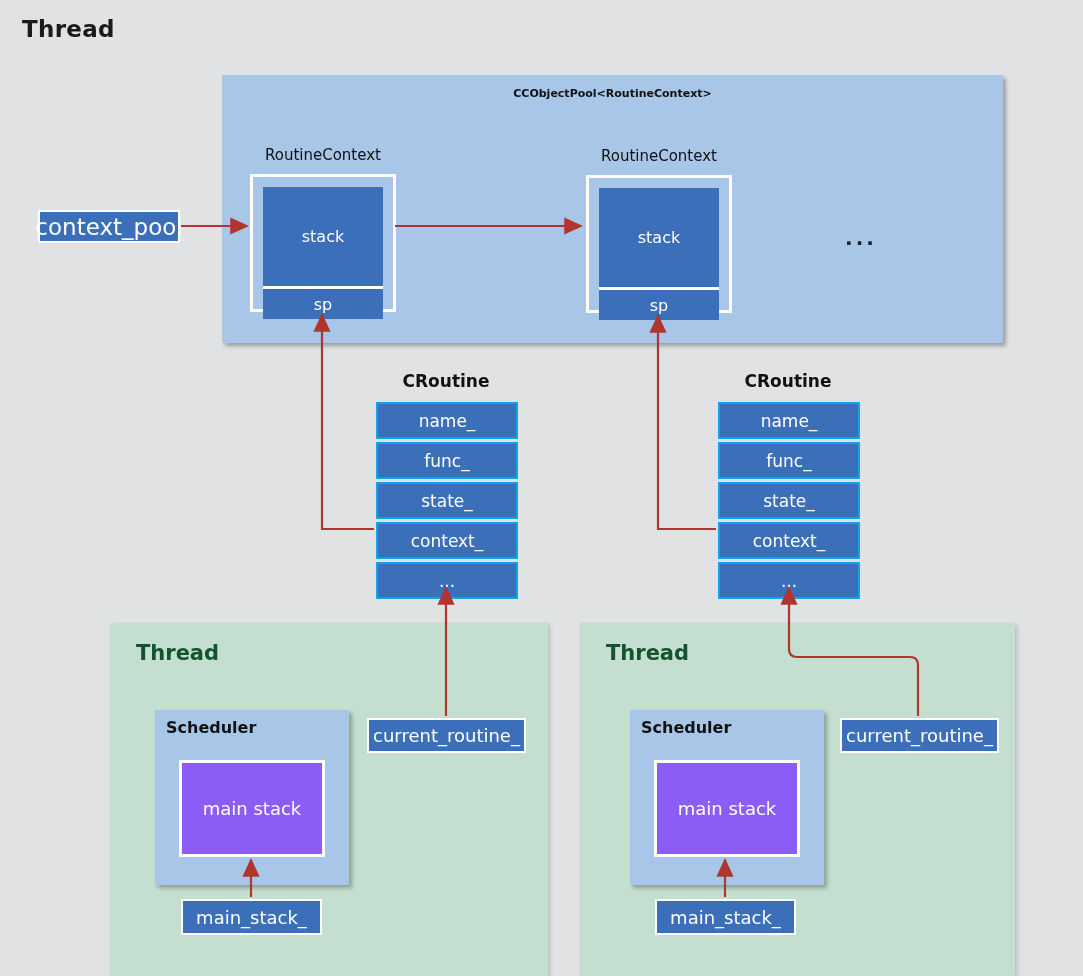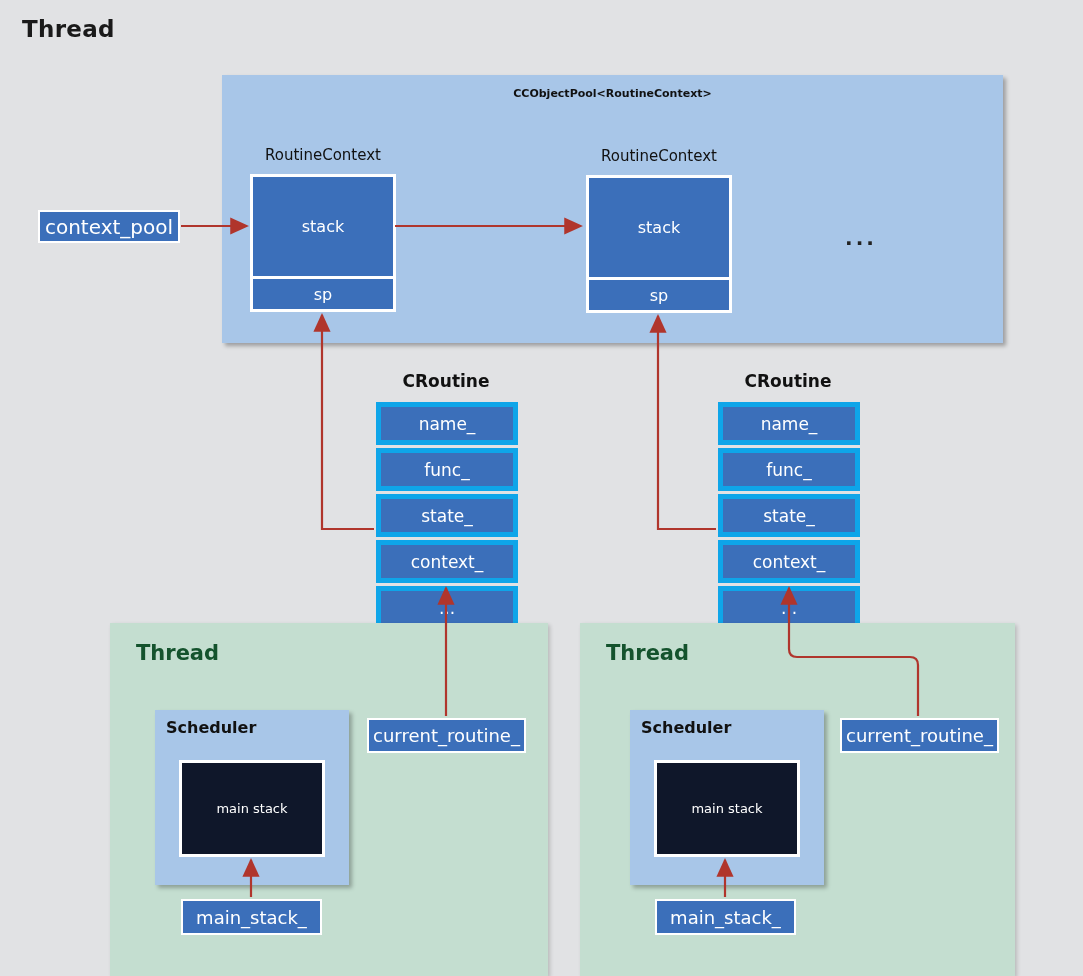--- a/index.html
+++ b/index.html
@@ -39,21 +39,21 @@
   }
 
   
   .rc-title {
     font-size: 15px; font-weight: normal; color: #111;
     text-align: center; white-space: nowrap;
   }
   .rc-outer {
     background: #a8c6e8;
     border: 3px solid #ffffff;
-    padding: 0;
+    padding: 10px;
   }
   .cellbox {
     background: #3b6fba;
     color: #ffffff;
     display: flex; align-items: center; justify-content: center;
     font-size: 16px;
   }
   .rc-stack { height: 99px; border-bottom: 3px solid #ffffff; }
   .rc-sp    { height: 30px; }
 
@@ -67,36 +67,36 @@
     text-align: center; font-size: 20px; color: #222; letter-spacing: 3px;
     font-weight: bold;
   }
 
   
   .chip {
     background: #3b6fba;
     border: 2px solid #ffffff;
     color: #ffffff;
     display: flex; align-items: center; justify-content: center;
-    font-size: 20px;
+    font-size: 23px;
     white-space: nowrap;
   }
   #context-pool-chip { left: 38px; top: 210px; width: 142px; height: 33px; }
   #current-routine-1 { left: 367px; top: 718px; width: 159px; height: 35px; font-size: 18px; }
   #current-routine-2 { left: 840px; top: 718px; width: 159px; height: 35px; font-size: 18px; }
   #main-stack-1      { left: 181px; top: 899px; width: 141px; height: 36px; font-size: 18px; }
   #main-stack-2      { left: 655px; top: 899px; width: 141px; height: 36px; font-size: 18px; }
 
   
   .cr-title { font-size: 17px; font-weight: bold; color: #111; text-align: center; white-space: nowrap; }
   .cr-stack { display: flex; flex-direction: column; gap: 3px; }
   .cr-field {
     height: 33px;
     background: #3b6fba;
-    border: 5px solid #0ea5e9;
+    border: 2px solid #0ea5e9;
     color: #ffffff;
     display: flex; align-items: center; justify-content: center;
     font-size: 17px;
   }
   #cr1-title { left: 368px; top: 371px; width: 156px; }
   #cr1-stack { left: 376px; top: 402px; width: 142px; }
   #cr2-title { left: 710px; top: 371px; width: 156px; }
   #cr2-stack { left: 718px; top: 402px; width: 142px; }
 
   
@@ -115,25 +115,25 @@
     background: #a8c6e8;
     box-shadow: 3px 3px 4px rgba(0,0,0,.28);
   }
   #sched-1 { left: 155px; top: 710px; width: 194px; height: 175px; }
   #sched-2 { left: 630px; top: 710px; width: 194px; height: 175px; }
   .sched-title { font-size: 16px; font-weight: bold; color: #111; }
   #sched-1-title { left: 166px; top: 718px; }
   #sched-2-title { left: 641px; top: 718px; }
 
   .mainstack-box {
-    background: #0f172a;
+    background: #8b5cf6;
     border: 3px solid #ffffff;
     color: #ffffff;
     display: flex; align-items: center; justify-content: center;
-    font-size: 13px;
+    font-size: 18px;
   }
   #mainstack-1 { left: 179px; top: 760px; width: 146px; height: 97px; }
   #mainstack-2 { left: 654px; top: 760px; width: 146px; height: 97px; }
 
   
   #arrows { left: 0; top: 0; width: 1083px; height: 976px; pointer-events: none; }
 
   
   #watermark {
     left: 710px; top: 912px;

